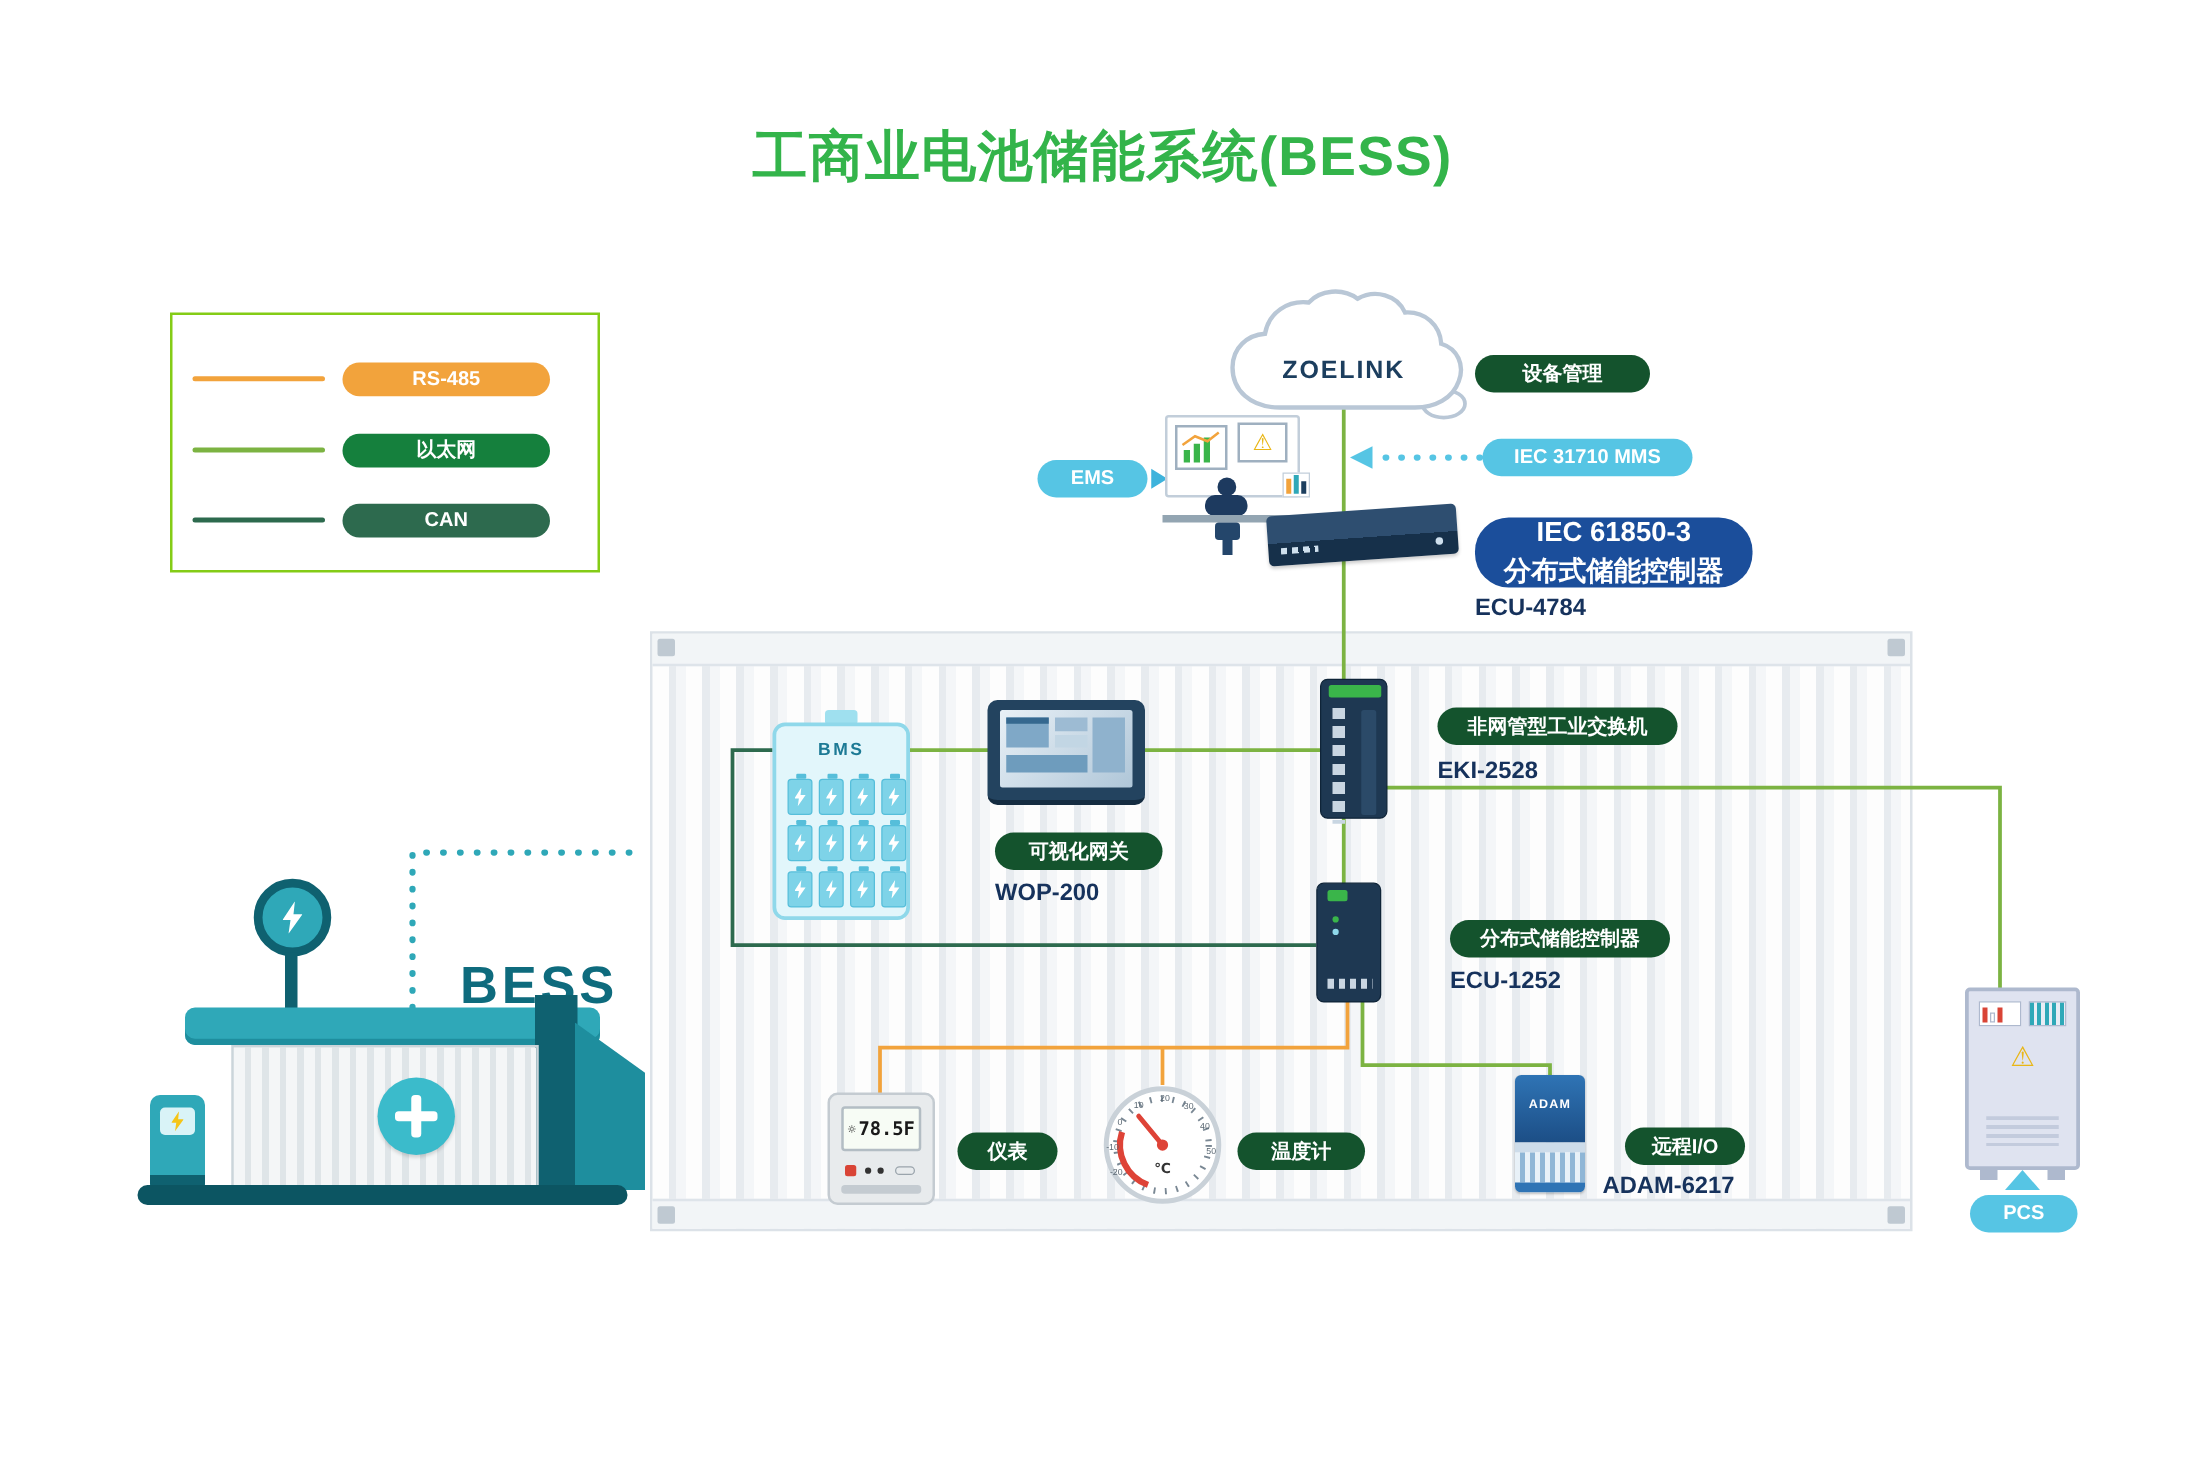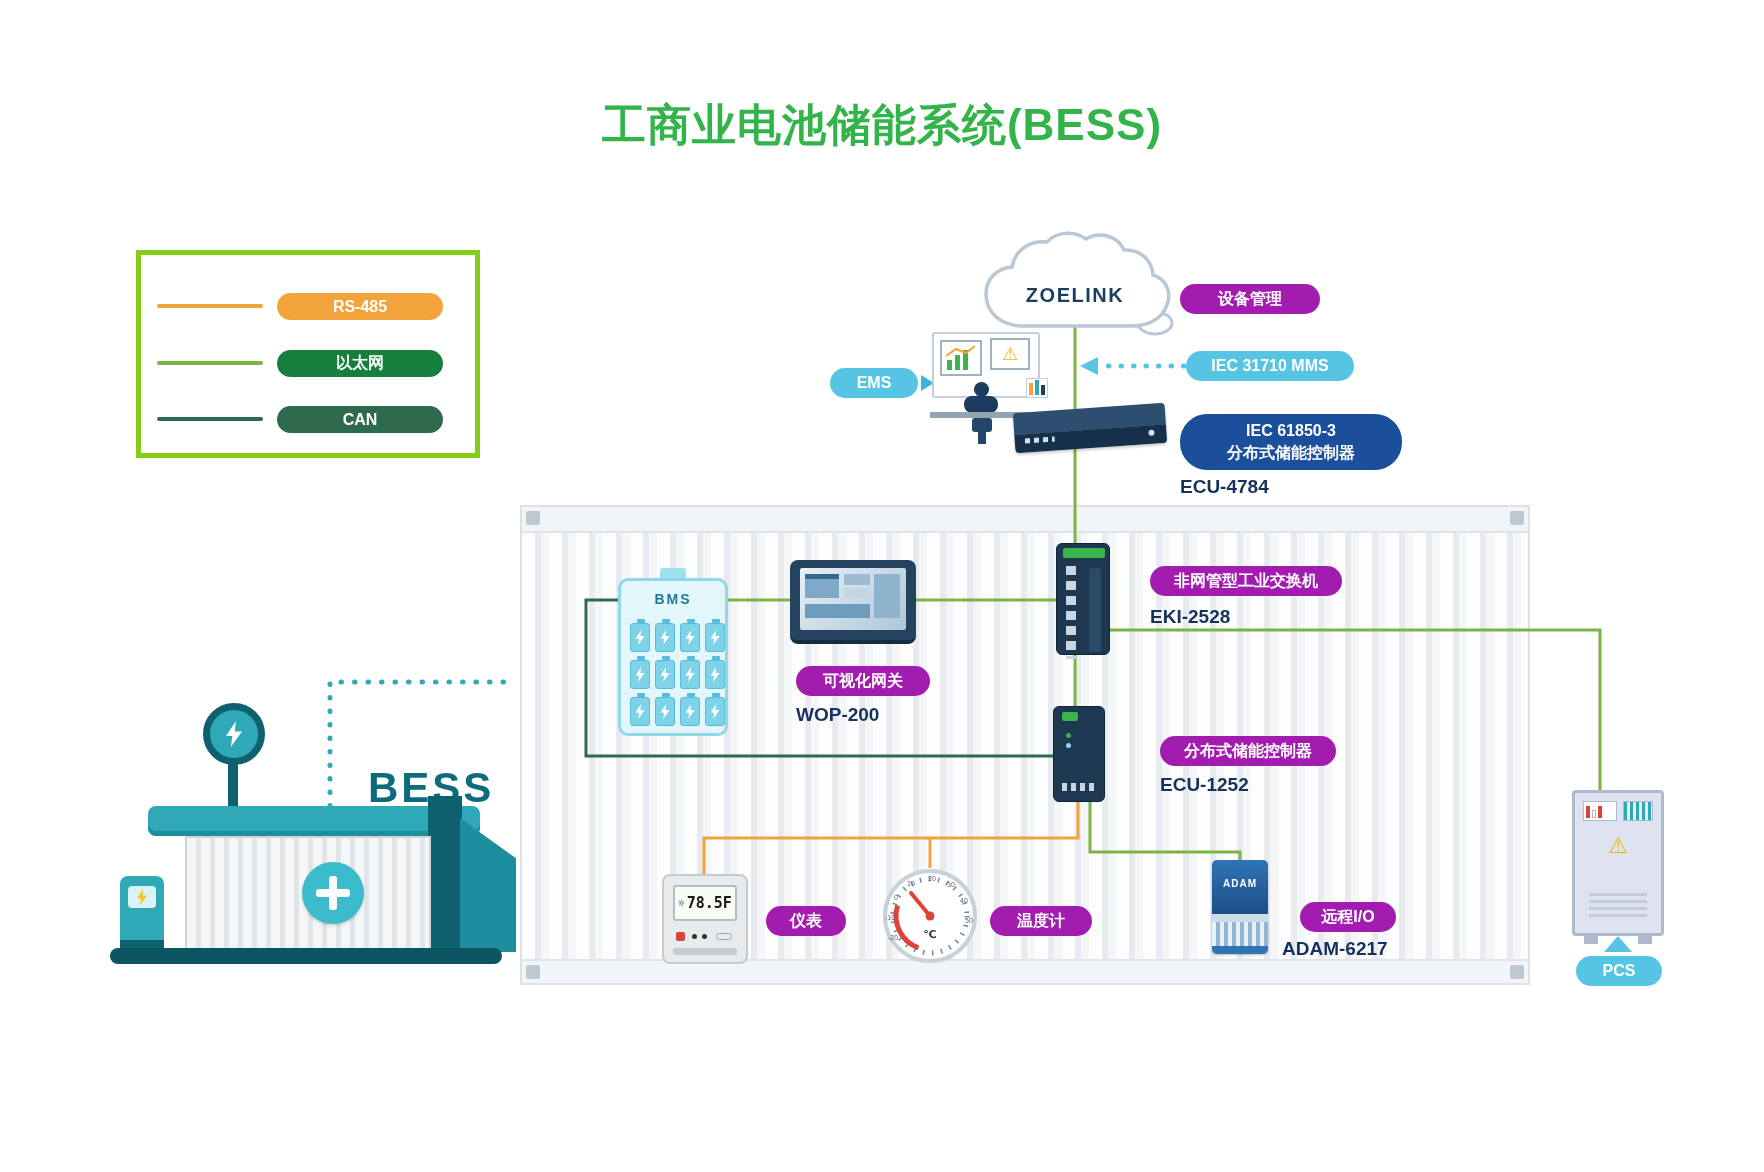--- a/index.html
+++ b/index.html
@@ -5,29 +5,29 @@
   *{margin:0;padding:0;box-sizing:border-box}
   body{background:#ffffff}
   .stage{position:relative;width:1764px;height:1054px;background:#fff;overflow:hidden;
          font-family:"Liberation Sans","DejaVu Sans",sans-serif;}
   .abs{position:absolute}
   .title{position:absolute;left:0;right:0;top:96px;text-align:center;
          font-size:44px;font-weight:bold;color:#33B44A;letter-spacing:1px}
   
   .pill{position:absolute;display:flex;align-items:center;justify-content:center;
         color:#fff;font-weight:bold;font-size:16px;border-radius:16px;white-space:nowrap}
-  .pill.dark{background:#a21caf}
+  .pill.dark{background:#14532d}
   .pill.light{background:#56C5E4}
   .devname{position:absolute;color:#16325C;font-weight:bold;font-size:19px;text-align:left}
-  .badge-big{position:absolute;background:#1B4E9B;color:#fff;font-weight:bold;font-size:16px;
+  .badge-big{position:absolute;background:#1B4E9B;color:#fff;font-weight:bold;font-size:22px;
              border-radius:27px;display:flex;flex-direction:column;align-items:center;
              justify-content:center;line-height:1.4}
   
   .legend{position:absolute;left:136px;top:250px;width:344px;height:208px;
-          border:5px solid #84cc16;background:#fff}
+          border:2px solid #84cc16;background:#fff}
   .legend .line{position:absolute;left:16px;width:106px;height:4px;border-radius:2px}
   .legend .lpill{position:absolute;left:136px;width:166px;height:27px;border-radius:14px;
                  display:flex;align-items:center;justify-content:center;color:#fff;
                  font-weight:bold;font-size:16px}
   
   .bigbox{position:absolute;left:520px;top:505px;width:1010px;height:480px;
           border:2px solid #DCE2E8;
           background:repeating-linear-gradient(90deg,#fdfdfd 0 13px,#e7ebef 13px 19px,#f4f6f8 19px 27px)}
   .bigbox .rail-top{position:absolute;left:0;top:0;width:100%;height:26px;background:#F2F5F7;border-bottom:2px solid #DEE4EA}
   .bigbox .rail-bot{position:absolute;left:0;bottom:0;width:100%;height:24px;background:#F2F5F7;border-top:2px solid #DEE4EA}

